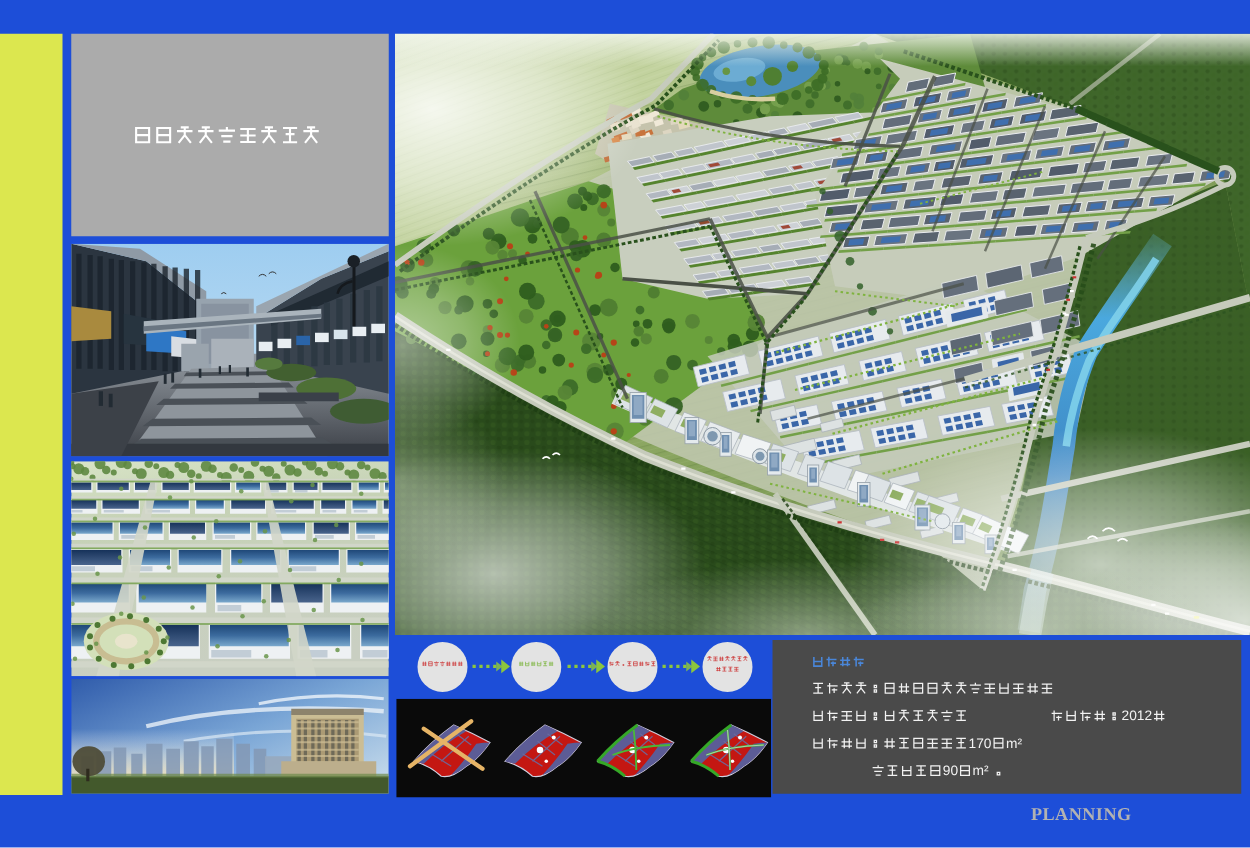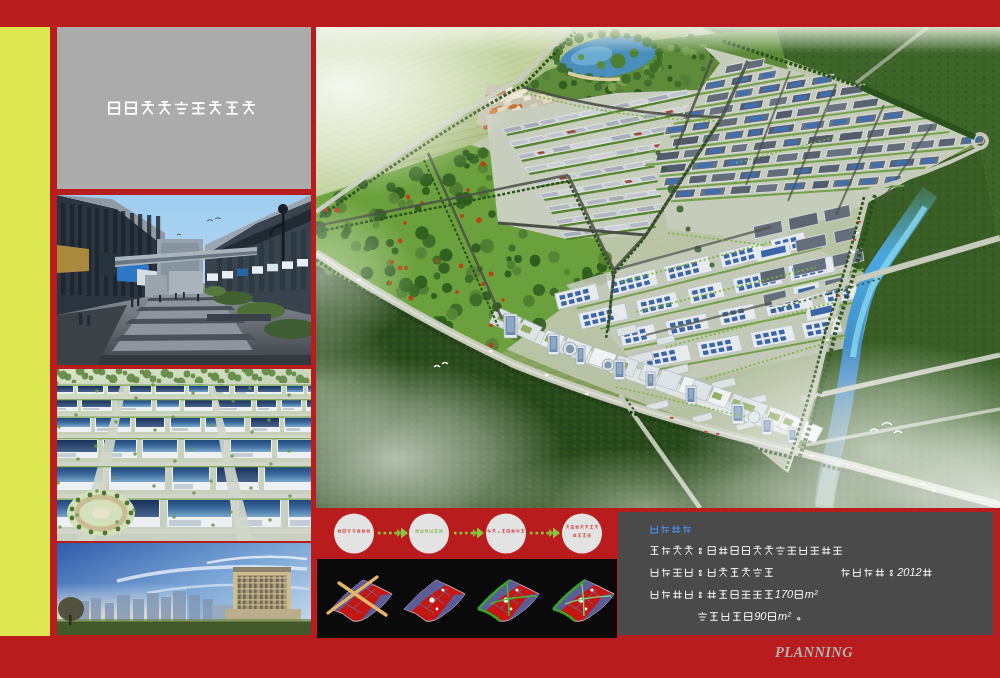--- a/index.html
+++ b/index.html
@@ -1,15 +1,15 @@
 <!DOCTYPE html>
 <html><head><meta charset="utf-8">
 <style>
 html,body{margin:0;padding:0;background:#fff;}
-#page{position:relative;width:1000px;height:678px;background:#b91c1c;overflow:hidden;font-family:"Liberation Sans",sans-serif;font-style:italic;}
+#page{position:relative;width:1000px;height:678px;background:#1d4ed8;overflow:hidden;font-family:"Liberation Sans",sans-serif;}
 .abs{position:absolute;}
 </style></head><body>
 <div id="page">
 
 <div class="abs" style="left:0;top:27px;width:50px;height:609px;background:#dce74f;"></div>
 
 <div class="abs" style="left:57px;top:27px;width:254px;height:162px;background:#ababab;"></div>
 <svg class="abs" style="left:106px;top:100px;" width="160" height="20" viewBox="0 0 160 20">
       <path d="M2.9 2.4H13.3V13.8H2.9ZM2.9 8.1H13.3M19.8 2.4H30.1V13.8H19.8ZM19.8 8.1H30.1M41.8 1.9V8.1M35.6 4.9H48.0M36.9 14.3L41.8 8.1L46.7 14.3M38.6 1.9H45.0M58.6 1.9V8.1M52.5 4.9H64.8M53.8 14.3L58.6 8.1L63.5 14.3M55.4 1.9H61.9M69.0 4.5H82.0M75.5 1.6V4.5M71.0 8.9H80.0M72.6 13.3H78.4M86.2 3.2H98.5M86.2 8.4H98.5M86.2 13.6H98.5M92.3 3.2V13.6M109.2 1.9V8.1M103.0 4.9H115.3M104.3 14.3L109.2 8.1L114.0 14.3M105.9 1.9H112.4M120.4 2.4H131.7M126.0 2.4V13.8M120.4 13.8H131.7M122.5 7.3H129.6M142.9 1.9V8.1M136.7 4.9H149.0M138.0 14.3L142.9 8.1L147.7 14.3M139.6 1.9H146.1" fill="none" stroke="#ffffff" stroke-width="1.70" stroke-linecap="butt"></path>
     </svg>
@@ -1712,13 +1712,13 @@
 <path d="M225.3 56.3V64.7M223.3 58.7H231.7M226.9 61.8H231.3M228.8 60.5V64.3M235.6 56.6V64.3H242.2V56.6M235.6 60.5H242.2M248.2 56.3V64.7M246.2 58.7H254.6M249.8 61.8H254.2M251.7 60.5V64.3M259.8 56.5V64.5M263.8 56.5V64.5M257.6 59.4H266.0M257.6 62.9H266.0M272.4 58.3h1.8v1.8h-1.8zM272.4 61.8h1.8v1.8h-1.8zM307.4 56.5V64.5M311.3 56.5V64.5M305.2 59.4H313.5M305.2 62.9H313.5" fill="none" stroke="#f2f2f2" stroke-width="1.00" stroke-linecap="butt"></path>
       <text x="279.2" y="64.0" font-family="Liberation Sans,sans-serif" font-size="11.0" font-weight="normal" fill="#f2f2f2">2012</text>
 <path d="M33.2 78.7V86.3H39.8V78.7M33.2 82.5H39.8M45.7 78.3V86.7M43.8 80.7H52.1M47.4 83.8H51.8M49.3 82.5V86.3M57.4 78.5V86.5M61.4 78.5V86.5M55.2 81.4H63.6M55.2 84.9H63.6M67.5 78.7V86.3H74.1V78.7M67.5 82.5H74.1M81.4 80.3h1.8v1.8h-1.8zM81.4 83.8h1.8v1.8h-1.8zM91.7 78.5V86.5M95.7 78.5V86.5M89.5 81.4H97.9M89.5 84.9H97.9M101.3 78.7H109.0M105.1 78.7V86.3M101.3 86.3H109.0M102.7 82.0H107.6M113.1 78.7H120.1V86.3H113.1ZM113.1 82.5H120.1M123.8 79.2H132.2M123.8 82.7H132.2M123.8 86.2H132.2M128.0 79.2V86.2M135.3 79.2H143.6M135.3 82.7H143.6M135.3 86.2H143.6M139.5 79.2V86.2M147.0 78.7H154.7M150.9 78.7V86.3M147.0 86.3H154.7M148.5 82.0H153.3M177.3 78.7H184.3V86.3H177.3ZM177.3 82.5H184.3" fill="none" stroke="#f2f2f2" stroke-width="1.00" stroke-linecap="butt"></path>
       <text x="156.8" y="86.0" font-family="Liberation Sans,sans-serif" font-size="11.0" font-weight="normal" fill="#f2f2f2">170</text>
       <text x="186.8" y="86.0" font-family="Liberation Sans,sans-serif" font-size="11.0" font-weight="normal" fill="#f2f2f2">m²</text>
 <path d="M80.1 102.1H88.9M84.5 100.1V102.1M81.4 105.0H87.6M82.5 108.0H86.5M92.1 100.7H99.8M95.9 100.7V108.3M92.1 108.3H99.8M93.5 104.0H98.4M104.1 100.7V108.3H110.7V100.7M104.1 104.5H110.7M115.0 100.7H122.7M118.8 100.7V108.3M115.0 108.3H122.7M116.4 104.0H121.2M126.7 100.7H133.8V108.3H126.7ZM126.7 104.5H133.8M150.5 100.7H157.5V108.3H150.5ZM150.5 104.5H157.5M179.8 105.8h2.0v2.0h-2.0z" fill="none" stroke="#f2f2f2" stroke-width="1.00" stroke-linecap="butt"></path>
       <text x="136.2" y="108.0" font-family="Liberation Sans,sans-serif" font-size="11.0" font-weight="normal" fill="#f2f2f2">90</text>
       <text x="160.0" y="108.0" font-family="Liberation Sans,sans-serif" font-size="11.0" font-weight="normal" fill="#f2f2f2">m²</text>
 </svg>
 
-<div class="abs" style="left:775px;top:644px;width:180px;text-align:left;font-family:'Liberation Serif',serif;font-weight:bold;font-size:14.5px;letter-spacing:0.4px;color:#b2b2b2;">PLANNING</div>
+<div class="abs" style="left:775px;top:644px;width:180px;text-align:center;font-family:'Liberation Serif',serif;font-weight:bold;font-size:14.5px;letter-spacing:0.4px;color:#b2b2b2;">PLANNING</div>
 </div>
 </body></html>

